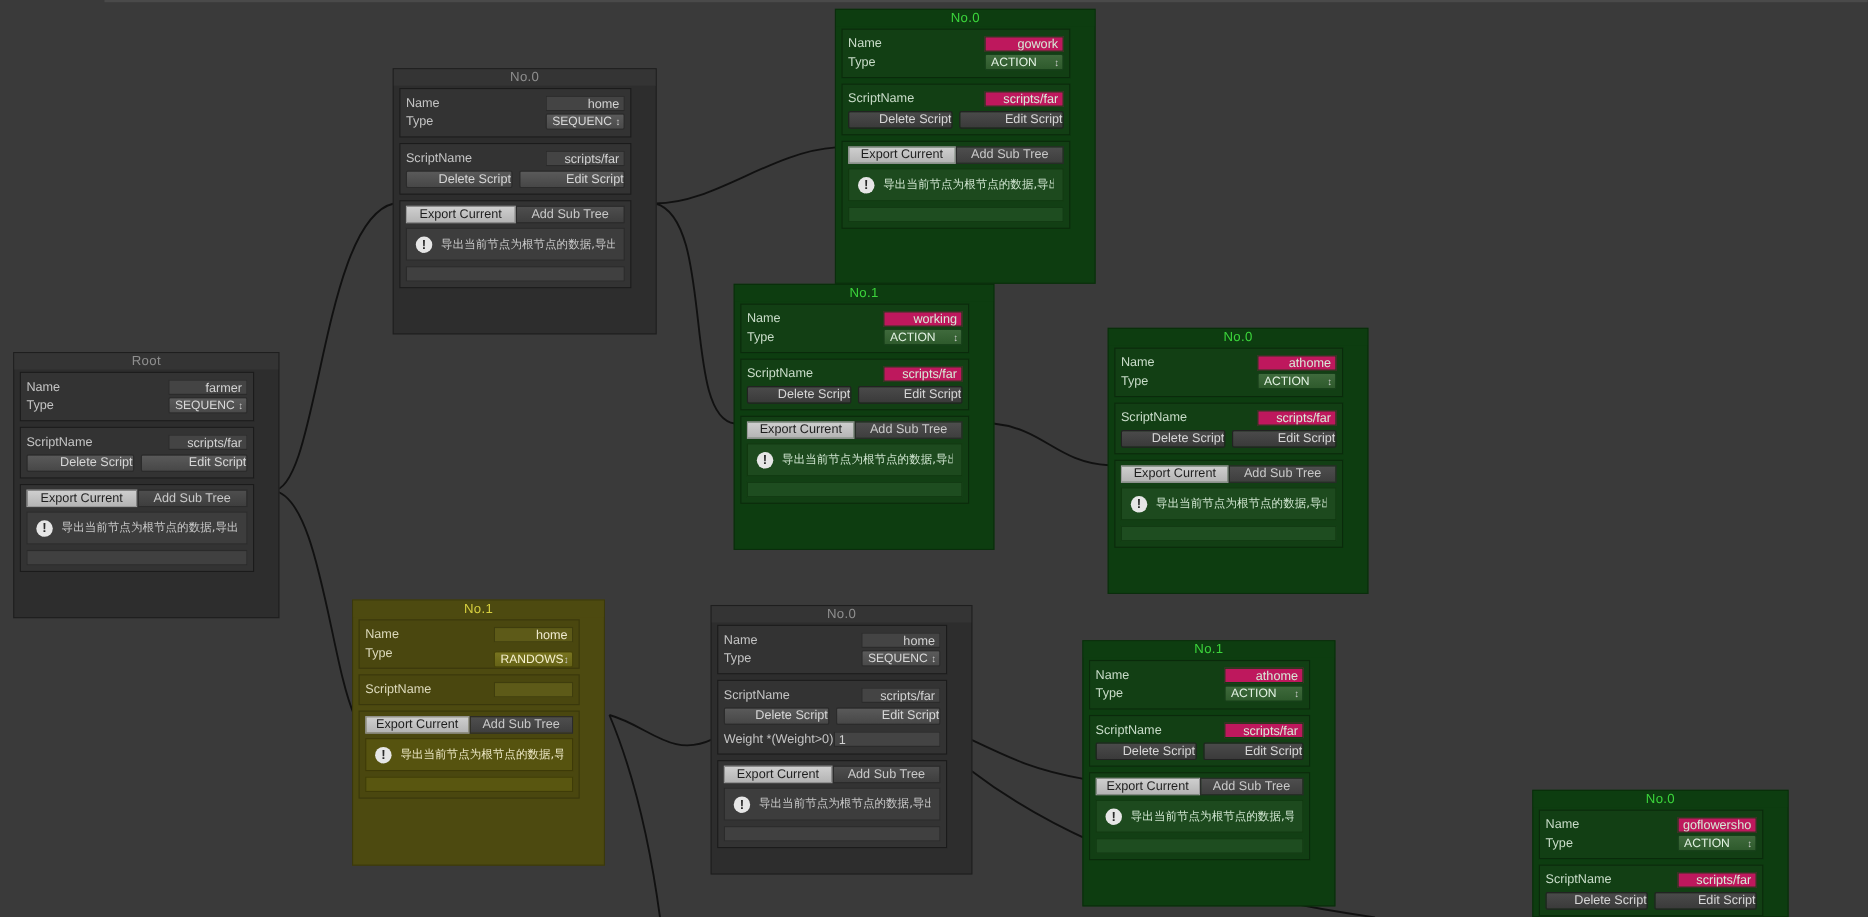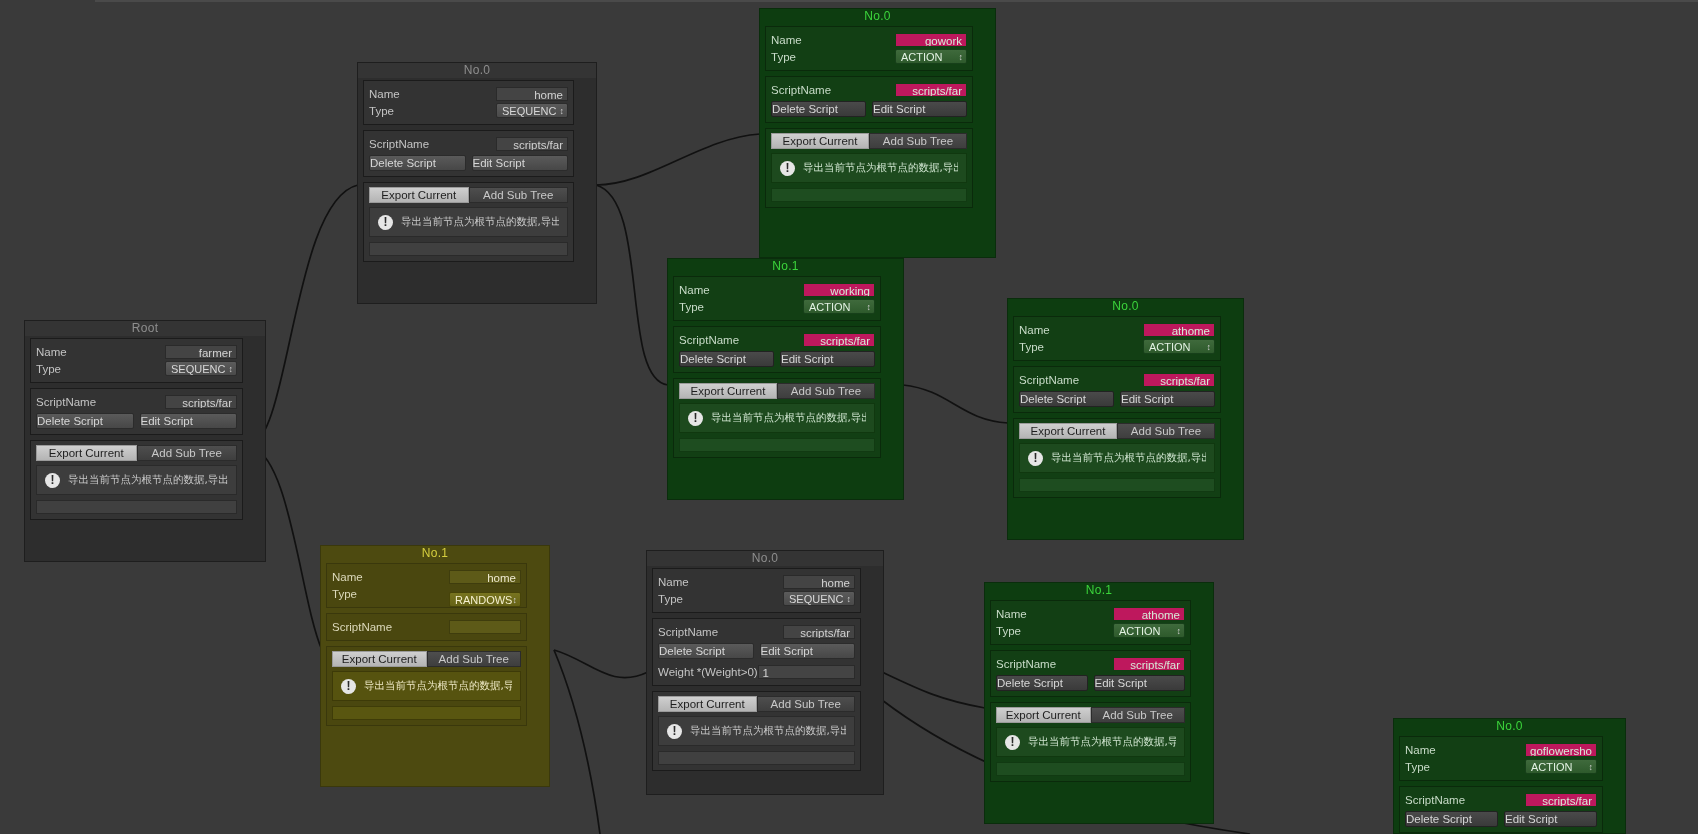--- a/index.html
+++ b/index.html
@@ -50,21 +50,21 @@
     box-sizing:border-box;height:15px;line-height:15px;position:relative;
     background:linear-gradient(#5b5b5b,#4a4a4a);border:1px solid #2c2c2c;border-radius:2px;
     color:#d8d8d8;font-size:11px;padding:0 14px 0 5px;white-space:nowrap;overflow:hidden;
   }
   .node.green .popup{background:linear-gradient(#3f6a3c,#2e5a2c);border-color:#17401a;color:#e3f2e3;}
   .node.olive .popup{background:linear-gradient(#78741f,#656216);border-color:#474409;color:#f5f0cf;margin-top:12px;}
   .popup .arrow{position:absolute;right:3px;top:2px;font-size:9px;line-height:11px;color:#cfcfcf;}
 
   
   .btn{
-    box-sizing:border-box;height:16px;line-height:15px;text-align:left;
+    box-sizing:border-box;height:16px;line-height:15px;text-align:right;
     background:linear-gradient(#5a5a5a,#474747);border:1px solid #2b2b2b;border-radius:2px;
     color:#d6d6d6;font-size:11.5px;white-space:nowrap;overflow:hidden;
   }
   .node.green .btn{background:linear-gradient(#4a4a4a,#3a3a3a);border-color:#222;color:#d6d6d6;}
   .btn-row{display:flex;gap:6px;margin-top:3px;}
   .btn-row .btn{flex:1;}
 
   
   .tabs{display:flex;margin-bottom:4px;}
   .tab{
@@ -120,21 +120,21 @@
       <path d="M554,650 C590,660 610,690 648,672"></path>
 
       <path d="M882,672 C920,690 940,700 985,708"></path>
 
       <path d="M554,650 C575,700 590,760 600,834"></path>
 
       <path d="M882,700 C1000,790 1150,820 1250,834"></path>
     </g>
   </svg>
 
-<div class="node dark" style="left: 24px; top: 320px; width: 242px; height: 242px;">
+<div class="node dark" style="left: 12px; top: 320px; width: 242px; height: 242px;">
       <div class="node-title">Root</div>
       <div class="node-body">
         <div class="box">
           <div class="row">
             <span class="lbl">Name</span>
             <div class="field" style="width: 72px;">farmer</div>
           </div>
           <div class="row">
             <span class="lbl">Type</span>
             <div class="popup" style="width: 72px;"><span>SEQUENC</span><span class="arrow">↕</span></div>

